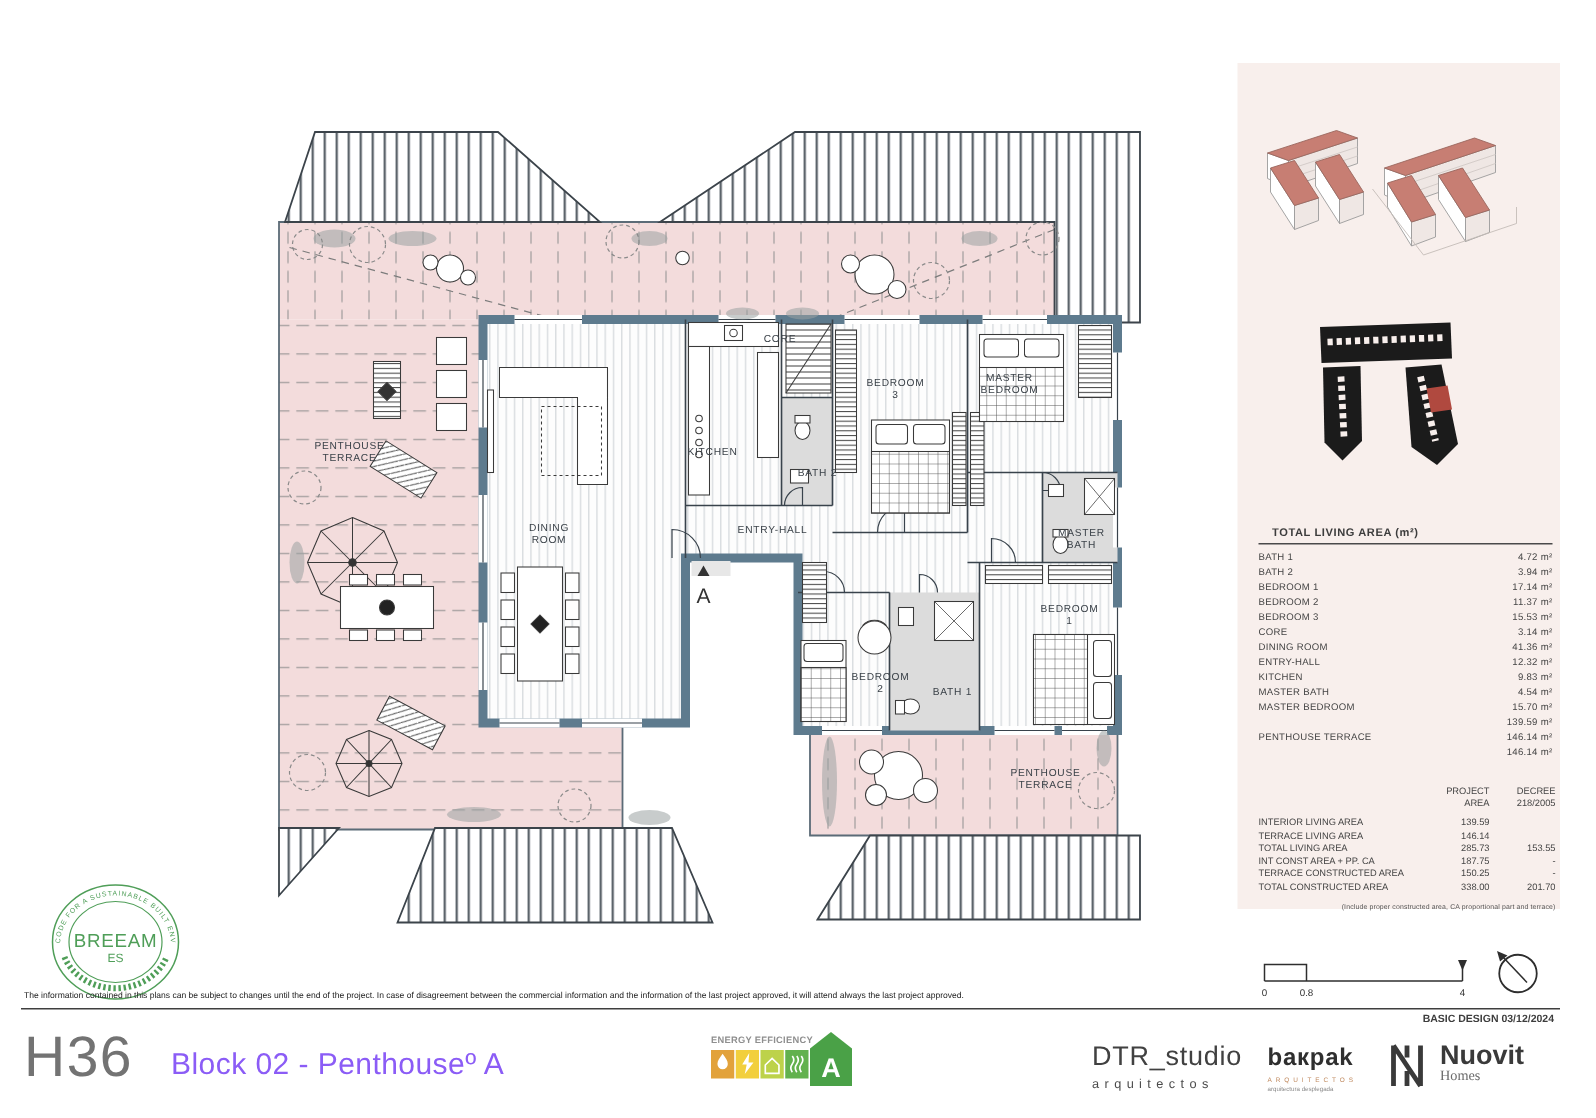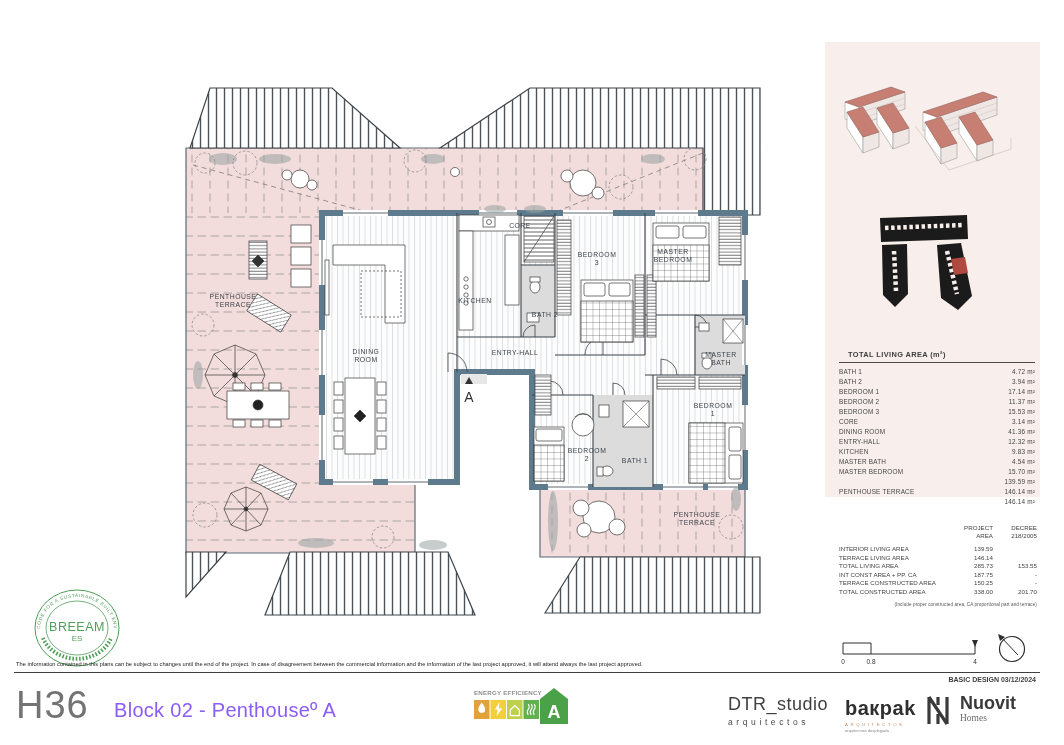--- a/index.html
+++ b/index.html
@@ -1,19 +1,19 @@
 <!DOCTYPE html>
 <html><head>
 <meta charset="utf-8">
 <style>
   html,body{margin:0;padding:0;}
   body{width:1064px;height:745px;background:#ffffff;font-family:"Liberation Sans",sans-serif;position:relative;overflow:hidden;}
   .abs{position:absolute;}
   
-  .sidebar{left:825px;top:42px;width:215px;height:455px;background:#f8efec;}
+  .sidebar{left:825px;top:42px;width:215px;height:564px;background:#f8efec;}
   .tatitle{position:absolute;left:14px;top:308px;width:196px;font-size:7.4px;font-weight:bold;color:#3d3d3d;letter-spacing:.4px;border-bottom:1.4px solid #4a4a4a;padding:0 0 3px 9px;box-sizing:border-box;}
   .living{position:absolute;left:14px;top:326px;width:196px;}
   .tarow{display:flex;justify-content:space-between;height:10px;font-size:6.4px;color:#454545;letter-spacing:.2px;}
   .sum{position:absolute;left:14px;top:482px;width:198px;font-size:6.2px;color:#454545;}
   .sumhead{display:flex;margin-bottom:5px;}
   .sumhead .lbl{flex:1;}
   .c1{width:46px;text-align:right;}
   .c2{width:44px;text-align:right;}
   .chdr span{display:block;line-height:8px;}
   .sumrow{display:flex;height:8.6px;}
@@ -22,21 +22,21 @@
   .basicdesign{left:876px;top:676px;width:160px;text-align:right;font-size:7px;font-weight:bold;color:#3d3d3d;}
   
   .disclaimer{left:16px;top:661px;font-size:5.7px;color:#222;}
   .rule{left:14px;top:672px;width:1026px;height:1.3px;background:#3f3f3f;}
   .h36{left:16px;top:684px;font-size:38px;color:#737373;letter-spacing:1px;}
   .blocktitle{left:114px;top:699px;font-size:20px;color:#8b5cf6;letter-spacing:.3px;}
   .dtr{left:728px;top:694px;color:#414141;}
   .dtr .nm{font-size:18px;font-weight:normal;letter-spacing:.5px;}
   .dtr .sb{font-size:8.5px;letter-spacing:3.6px;color:#4a4a4a;margin-top:2px;}
   .bak{left:845px;top:697px;color:#2f2f2f;}
-  .bak .nm{font-size:20px;font-weight:bold;letter-spacing:.5px;}
+  .bak .nm{font-size:16px;font-weight:bold;letter-spacing:.5px;}
   .bak .s1{font-size:4.3px;letter-spacing:2.6px;color:#c08a5f;margin-top:2px;}
   .bak .s2{font-size:4.1px;color:#8a8a8a;margin-top:1px;}
   .nuo{left:926px;top:694px;display:flex;align-items:flex-start;gap:8px;justify-content:center;}
   .nuo .nm{font-size:18px;font-weight:bold;color:#3a3a3a;line-height:18px;}
   .nuo .sb{font-size:9.5px;color:#6b6b6b;margin-top:1px;font-family:Liberation Serif, serif;}
   text{font-family:"Liberation Sans",sans-serif;}
   .rl{font-size:6.8px;fill:#3b4249;letter-spacing:.5px;text-anchor:middle;}
 </style>
 </head>
 <body>

